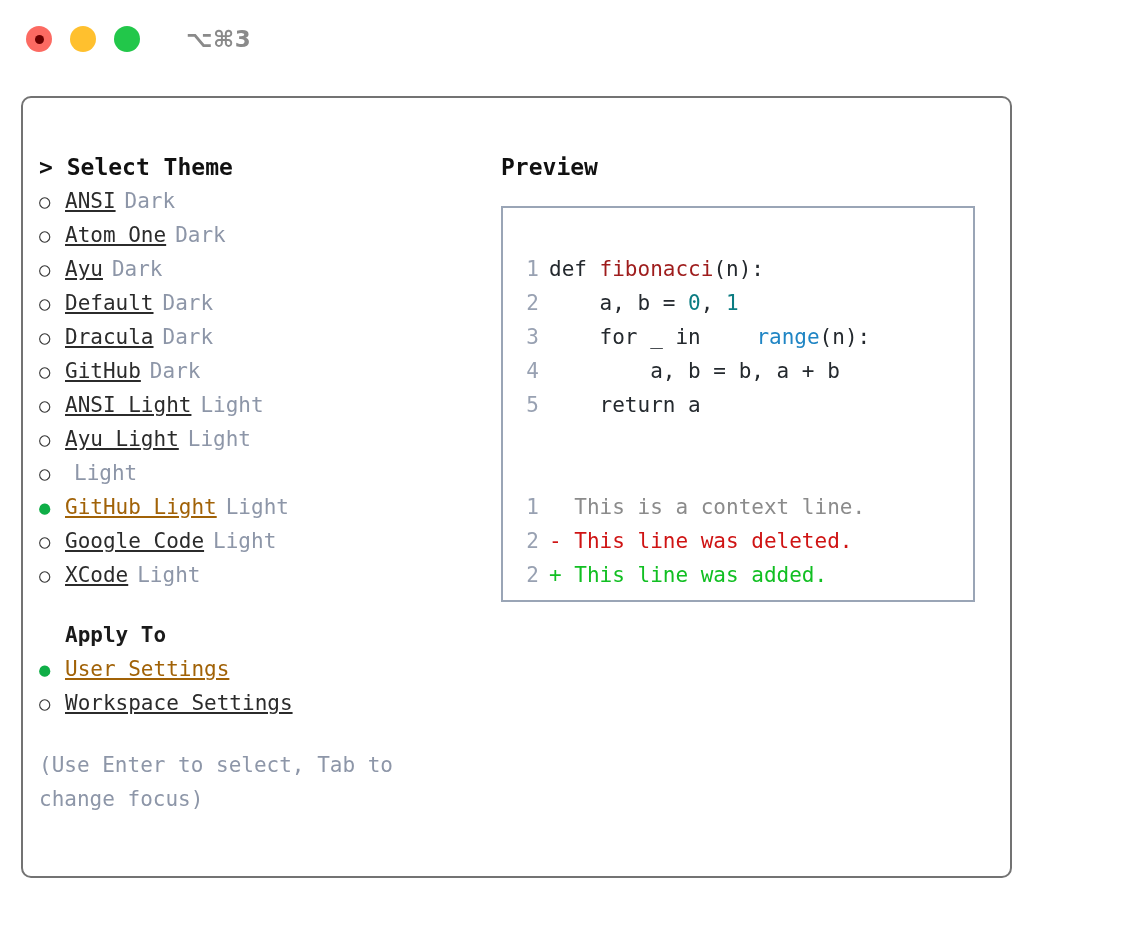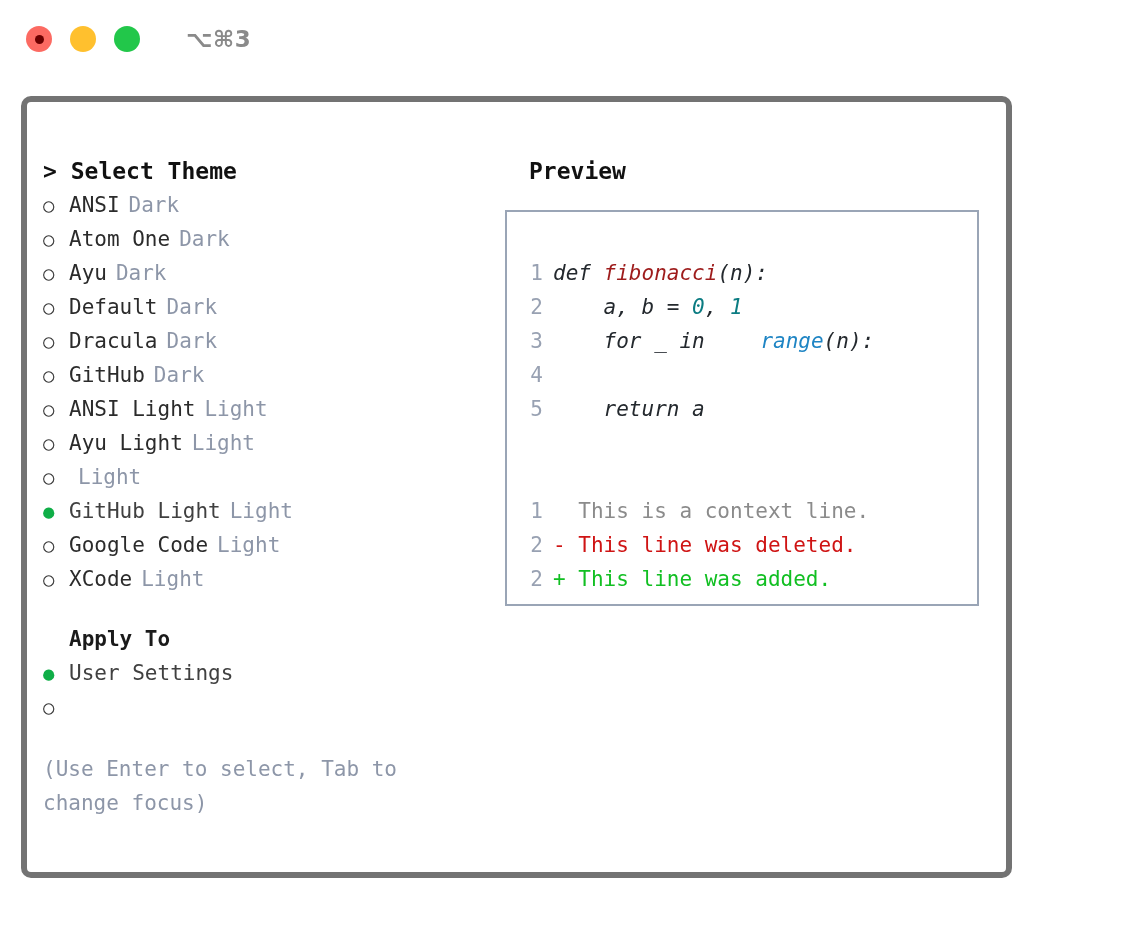--- a/index.html
+++ b/index.html
@@ -56,21 +56,21 @@
     font-family: "DejaVu Sans", "Liberation Sans", sans-serif;
   }
 
   
   .window {
     position: absolute;
     left: 21px;
     top: 96px;
     width: 991px;
     height: 782px;
-    border: 6px solid #737373;
+    border: 2px solid #737373;
     border-radius: 10px;
     box-sizing: border-box;
     background: #ffffff;
   }
 
   .columns {
     position: absolute;
     left: 0; top: 0;
     width: 100%; height: 100%;
   }
@@ -105,22 +105,22 @@
     white-space: pre;
   }
   .bullet {
     width: 26px;
     flex: 0 0 26px;
     font-size: 19px;
     color: #3a3a3a;
     line-height: 34px;
   }
   .bullet.sel { color: #0fae47; }
-  .opt-label { color: #2b2b2b; }
-  .opt-row.selected .opt-label { color: #404040; }
+  .opt-label { color: #2b2b2b; text-decoration: underline; }
+  .opt-row.selected .opt-label { color: #a16207; }
   .opt-tag {
     color: #8d96a8;
     margin-left: 9px;
   }
 
   .subsection {
     margin-top: 26px;
   }
   .subsection-title {
     font-size: 21px;
@@ -138,21 +138,20 @@
     color: #8d96a8;
     width: 400px;
   }
 
   
   .preview-title {
     font-size: 23px;
     font-weight: 700;
     color: #111111;
     line-height: 34px;
-    margin-left: 24px;
   }
   .preview-box {
     margin-top: 22px;
     width: 474px;
     height: 396px;
     border: 2px solid #9aa5b6;
     box-sizing: border-box;
     background: #ffffff;
     padding: 44px 0 0 0;
   }
@@ -163,21 +162,21 @@
     white-space: pre;
   }
   .gutter {
     width: 46px;
     flex: 0 0 46px;
     text-align: right;
     color: #98a1b2;
     padding-right: 10px;
     box-sizing: border-box;
   }
-  .code-text { color: #24292e; font-style: italic; }
+  .code-text { color: #24292e; }
   .blank-line { height: 34px; }
 
   .tok-fn   { color: #9e1c1c; }
   .tok-num  { color: #0b7c82; }
   .tok-call { color: #1f85c4; margin-left: 43px; }
   .tok-plain{ color: #24292e; }
 
   .diff-ctx { color: #8b8b8b; }
   .diff-del { color: #cf1414; }
   .diff-add { color: #11bf22; }
@@ -266,20 +265,21 @@
       </div>
 
       <div class="subsection">
         <div class="subsection-title">Apply To</div>
         <div class="opt-row selected">
           <span class="bullet sel">●</span>
           <span class="opt-label">User Settings</span>
         </div>
         <div class="opt-row">
           <span class="bullet">○</span>
+          <span class="opt-label">Workspace Settings</span>
         </div>
       </div>
 
       <div class="hint">(Use Enter to select, Tab to change focus)</div>
     </div>
 
     <div class="right-col">
       <div class="preview-title">Preview</div>
 
       <div class="preview-box">
@@ -294,20 +294,21 @@
           <span class="code-text"><span class="tok-plain">    a, b = </span><span class="tok-num">0</span><span class="tok-plain">, </span><span class="tok-num">1</span></span>
         </div>
 
         <div class="code-line">
           <span class="gutter">3</span>
           <span class="code-text"><span class="tok-plain">    for _ in </span><span class="tok-call">range</span><span class="tok-plain">(n):</span></span>
         </div>
 
         <div class="code-line">
           <span class="gutter">4</span>
+          <span class="code-text"><span class="tok-plain">        a, b = b, a + b</span></span>
         </div>
 
         <div class="code-line">
           <span class="gutter">5</span>
           <span class="code-text"><span class="tok-plain">    return a</span></span>
         </div>
 
         <div class="blank-line"></div>
         <div class="blank-line"></div>
 

